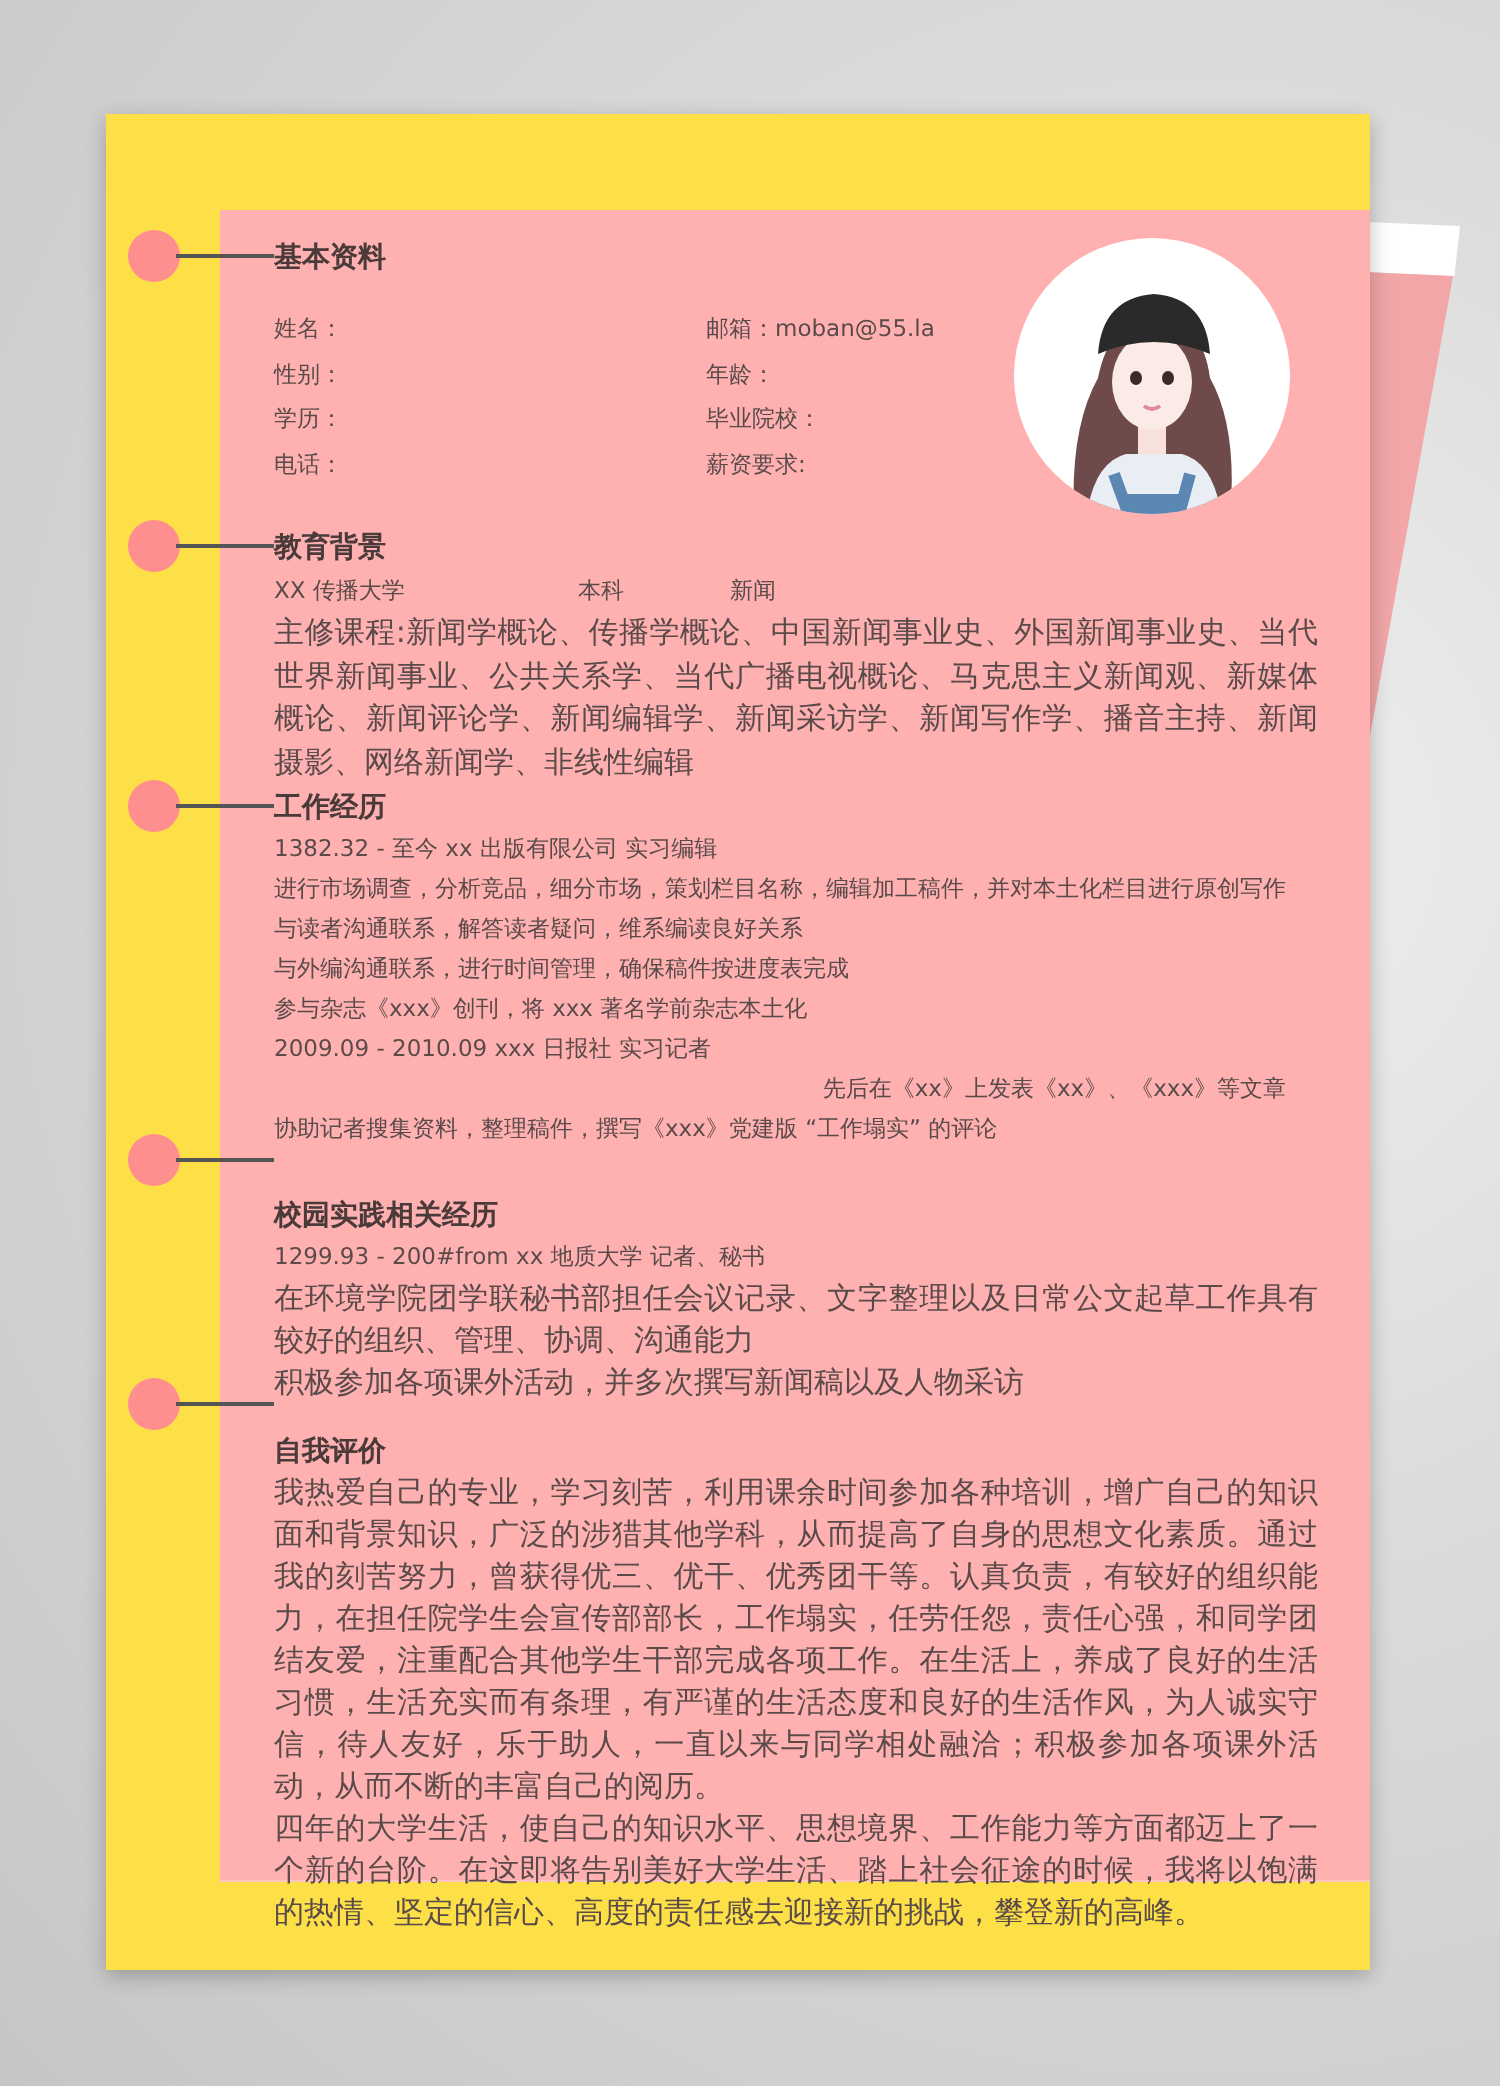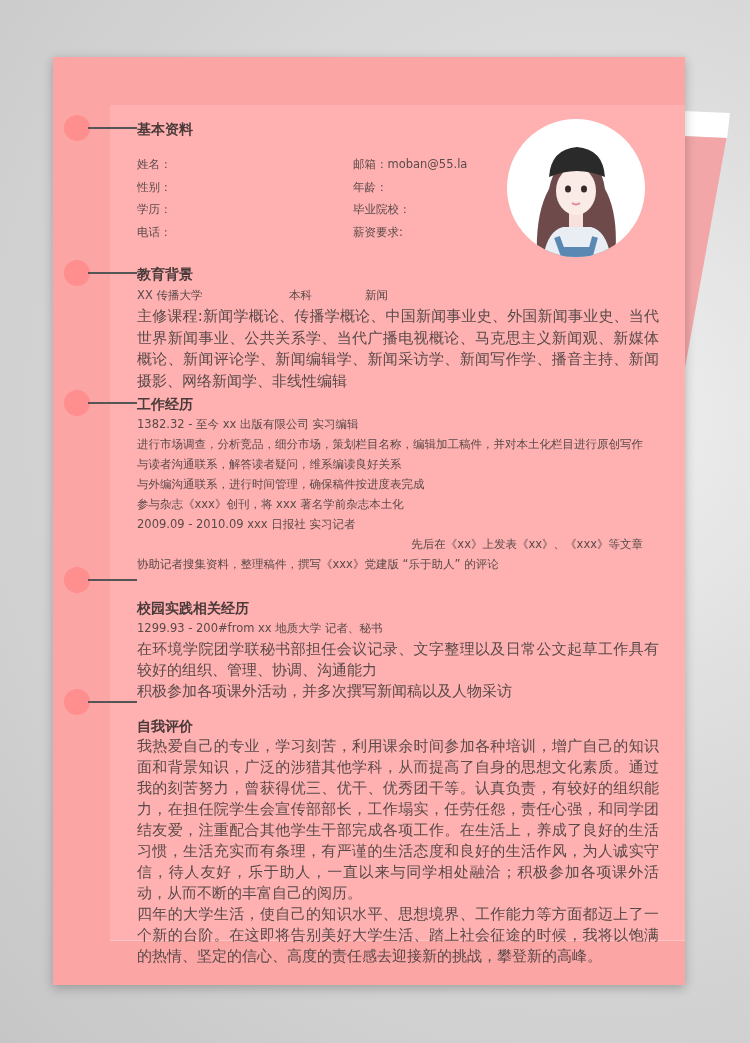--- a/index.html
+++ b/index.html
@@ -4,21 +4,21 @@
 <style>
   html,body{margin:0;padding:0;}
   body{width:750px;height:1043px;position:relative;overflow:hidden;
     background:radial-gradient(ellipse at 80% 40%, #f0f0f0 0%, #dcdcdc 40%, #c6c6c6 100%);
     font-family:"DejaVu Sans","Liberation Sans",sans-serif;color:#5a4a4a;}
   .back-sheet{position:absolute;left:660px;top:110px;width:70px;height:280px;}
   .back-sheet .w{position:absolute;left:0;top:0;width:70px;height:280px;background:#fff;
     clip-path:polygon(0 0,100% 3px,96% 28px,0 25px);}
   .back-sheet .p{position:absolute;left:0;top:0;width:70px;height:280px;background:#f2a6a8;
     clip-path:polygon(0 25px,95% 28px,30% 100%,0 100%);}
-  .sheet{position:absolute;left:53px;top:57px;width:632px;height:928px;background:#fca5a5;
+  .sheet{position:absolute;left:53px;top:57px;width:632px;height:928px;background:#fde047;
     box-shadow:0 3px 10px rgba(0,0,0,0.25);}
   .panel{position:absolute;left:57px;top:48px;width:575px;height:835px;background:#ffb1b1;
     border-bottom:1px solid #ffc4c4;}
   .avatar{position:absolute;left:454px;top:62px;width:138px;height:138px;border-radius:50%;
     background:#fff;overflow:hidden;}
   .sec{position:absolute;left:84px;}
   .sec-title{font-size:14px;font-weight:bold;color:#4a3a3a;line-height:20px;}
   .line{font-size:11.5px;line-height:22.5px;white-space:nowrap;}
   .para{font-size:15px;line-height:21px;width:522px;text-align:justify;}
   .marker{position:absolute;left:11px;}
@@ -105,21 +105,21 @@
 
   <div class="sec" style="top:337px;">
     <div class="sec-title">工作经历</div>
     <div class="line" style="line-height:20px;">1382.32 -  至今  xx 出版有限公司 实习编辑</div>
     <div class="line" style="line-height:20px;">进行市场调查，分析竞品，细分市场，策划栏目名称，编辑加工稿件，并对本土化栏目进行原创写作</div>
     <div class="line" style="line-height:20px;">与读者沟通联系，解答读者疑问，维系编读良好关系</div>
     <div class="line" style="line-height:20px;">与外编沟通联系，进行时间管理，确保稿件按进度表完成</div>
     <div class="line" style="line-height:20px;">参与杂志《xxx》创刊，将 xxx 著名学前杂志本土化</div>
     <div class="line" style="line-height:20px;">2009.09 - 2010.09      xxx 日报社  实习记者</div>
     <div class="line" style="line-height:20px;text-align:right;">先后在《xx》上发表《xx》、《xxx》等文章</div>
-    <div class="line" style="line-height:20px;">协助记者搜集资料，整理稿件，撰写《xxx》党建版  “乐于助人” 的评论</div>
+    <div class="line" style="line-height:20px;">协助记者搜集资料，整理稿件，撰写《xxx》党建版  “工作塌实” 的评论</div>
   </div>
 
   <div class="sec" style="top:541px;">
     <div class="sec-title">校园实践相关经历</div>
     <div class="line" style="line-height:21px;">1299.93 - 200#from     xx 地质大学  记者、秘书</div>
     <div class="para">在环境学院团学联秘书部担任会议记录、文字整理以及日常公文起草工作具有较好的组织、管理、协调、沟通能力</div>
     <div class="para">积极参加各项课外活动，并多次撰写新闻稿以及人物采访</div>
   </div>
 
   <div class="sec" style="top:659px;">

